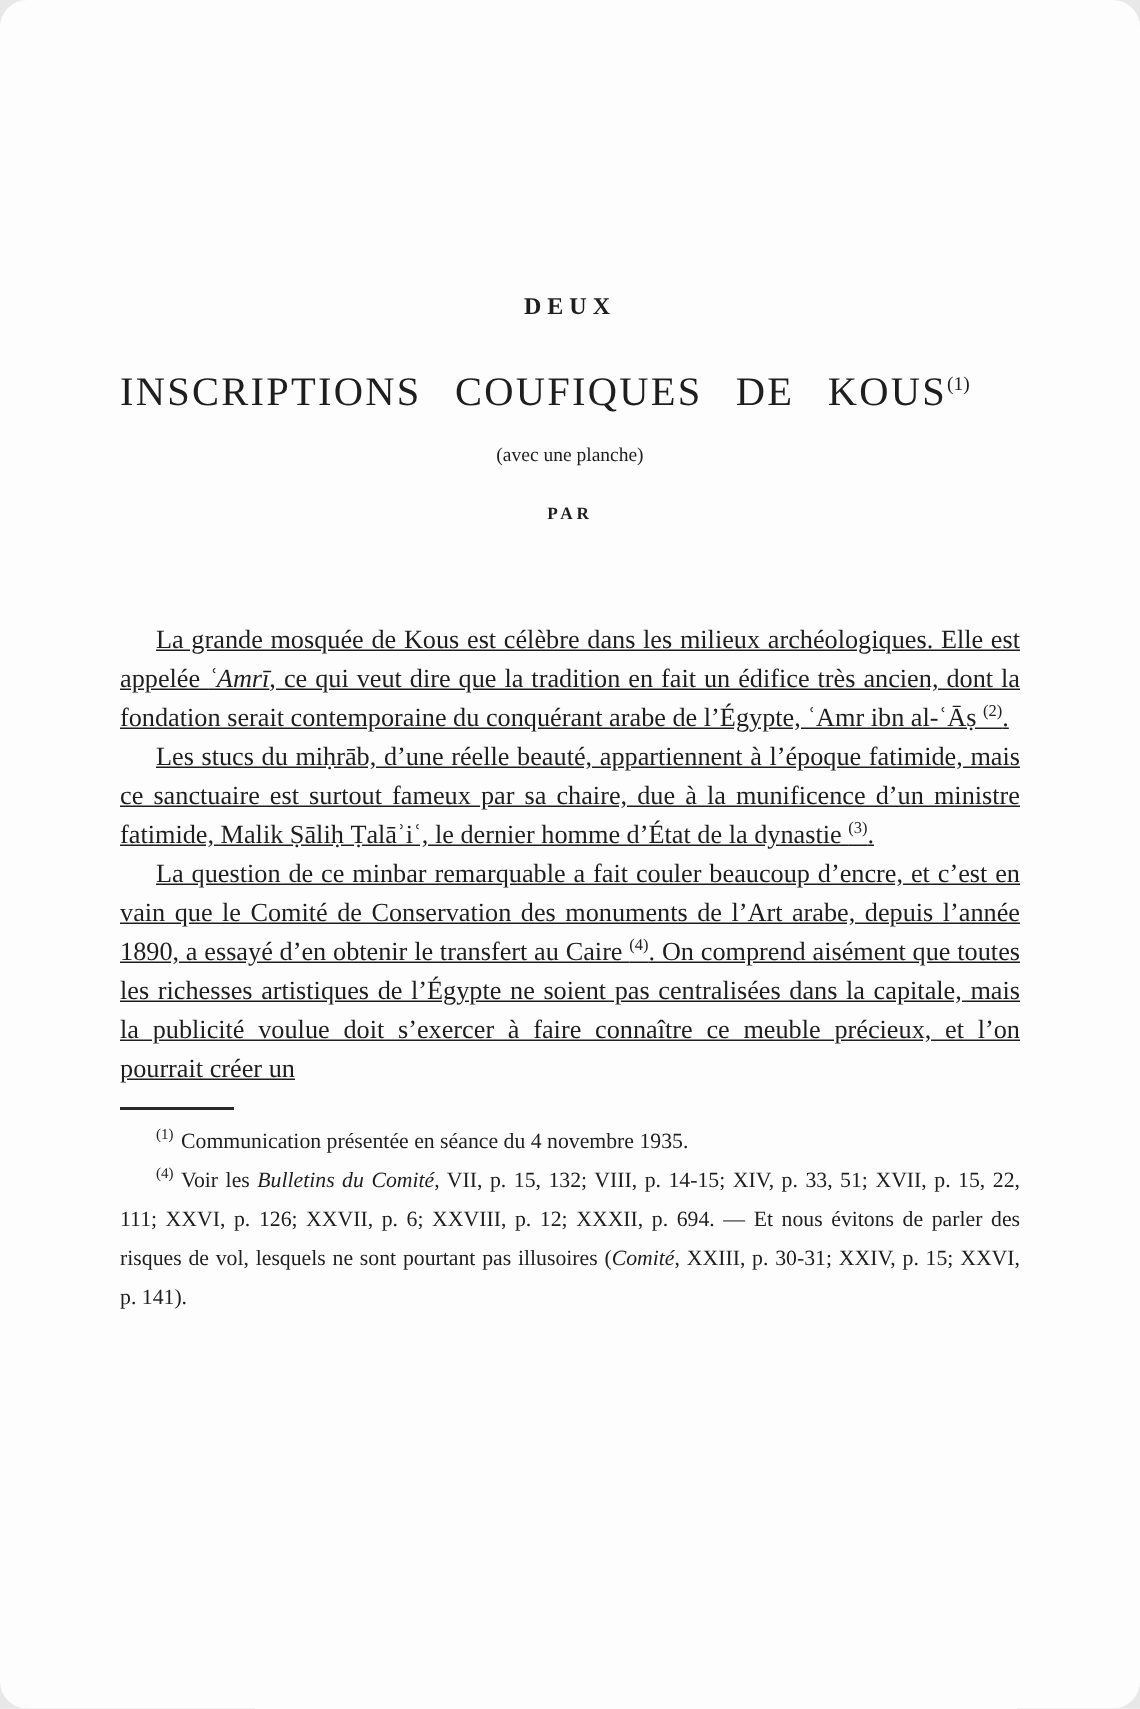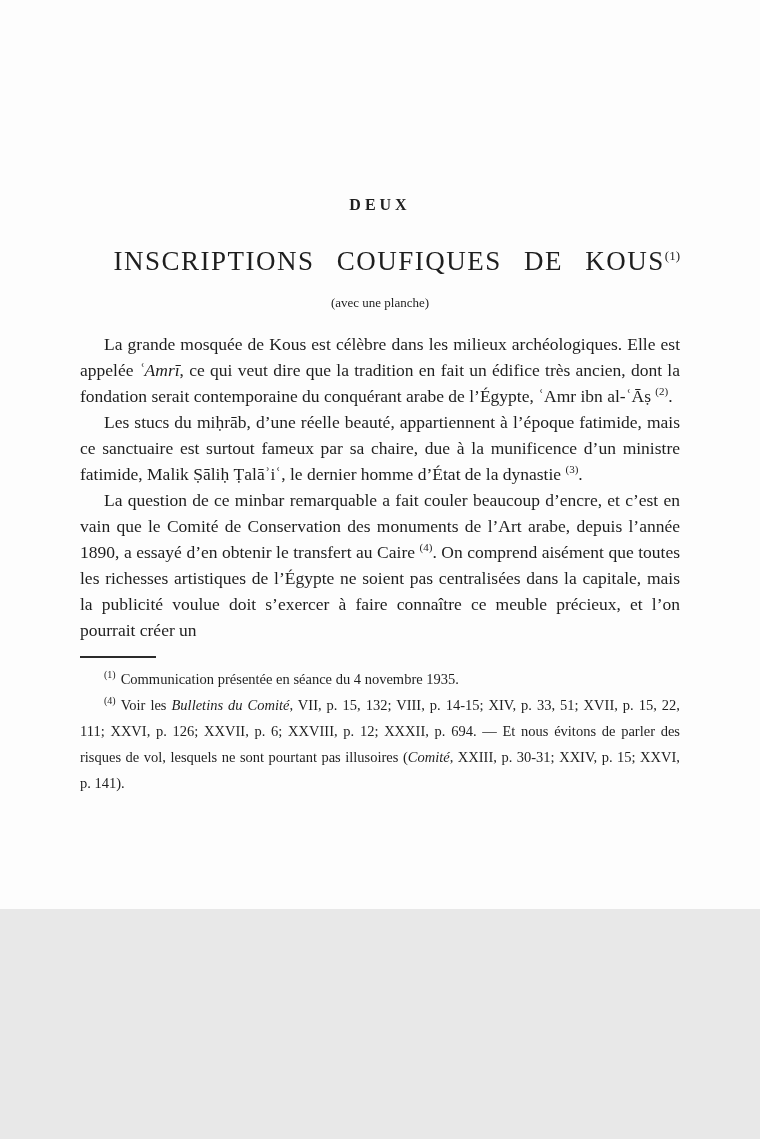--- a/index.html
+++ b/index.html
@@ -1,42 +1,43 @@
 <!DOCTYPE html>
 <html lang="fr"><head>
 <meta charset="utf-8">
 <style>
   html,body { margin:0; padding:0; background:#e8e8e8; }
   .page {
     position:relative;
-    width:760px; height:909px;
+    width:760px; height:1139px;
     margin:0 auto;
     background:#fdfdfd;
     color:#1e1e1e;
     font-family:"Liberation Serif","DejaVu Serif",serif;
     overflow:hidden;
+    border-radius:18px;
   }
   .content { position:absolute; left:80px; top:0; width:600px; }
 
   .pretitle {
     margin:196px 0 0 0; text-align:center;
     font-size:16px; font-weight:bold; letter-spacing:4px;
   }
   .title {
-    margin:30px 0 0 0; text-align:right;
+    margin:30px 0 0 0; text-align:left;
     font-size:27px; font-weight:normal;
     letter-spacing:1.5px; word-spacing:14px;
     line-height:34px;
   }
   .title sup { font-size:13px; letter-spacing:0; word-spacing:normal; vertical-align:super; }
   .subtitle { margin:17px 0 0 0; text-align:center; font-size:13px; }
   .byline   { margin:26px 0 0 0; text-align:center; font-size:11.5px; font-weight:bold; letter-spacing:2.5px; }
   .author   { margin:20px 0 0 0; text-align:center; font-size:17px; font-weight:bold; letter-spacing:2px; word-spacing:8px; }
 
-  .body { margin-top:20px; font-size:17.5px; line-height:26px; text-align:justify; }
+  .body { margin-top:64px; font-size:17.5px; line-height:26px; text-align:justify;text-decoration:underline; }
   .body p.para { margin:0; text-indent:24px; }
   .it { font-style:italic; }
   sup { font-size:62%; line-height:0; }
   .para sup { font-size:11px; }
 
   .fn-rule {
     width:76px; height:0; border:none;
     border-top:2px solid #2a2a2a;
     margin:13px 0 0 0;
   }
@@ -49,20 +50,21 @@
 
 <div class="page">
   <div class="content">
 
     <p class="pretitle">DEUX</p>
 
     <h1 class="title"><span>INSCRIPTIONS COUFIQUES DE KOUS</span><sup>(1)</sup></h1>
 
     <p class="subtitle">(avec une planche)</p>
 
+    <p class="byline">PAR</p>
 
 
     <div class="body">
         <p class="para"><span>La grande mosquée de Kous est célèbre dans les milieux archéologiques. Elle est appelée </span><span class="it">ʿAmrī</span><span>, ce qui veut dire que la tradition en fait un édifice très ancien, dont la fondation serait contemporaine du conquérant arabe de l’Égypte, ʿAmr ibn al-ʿĀṣ </span><sup>(2)</sup><span>.</span></p>
         <p class="para"><span>Les stucs du miḥrāb, d’une réelle beauté, appartiennent à l’époque fatimide, mais ce sanctuaire est surtout fameux par sa chaire, due à la munificence d’un ministre fatimide, Malik Ṣāliḥ Ṭalāʾiʿ, le dernier homme d’État de la dynastie </span><sup>(3)</sup><span>.</span></p>
         <p class="para"><span>La question de ce minbar remarquable a fait couler beaucoup d’encre, et c’est en vain que le Comité de Conservation des monuments de l’Art arabe, depuis l’année 1890, a essayé d’en obtenir le transfert au Caire </span><sup>(4)</sup><span>. On comprend aisément que toutes les richesses artistiques de l’Égypte ne soient pas centralisées dans la capitale, mais la publicité voulue doit s’exercer à faire connaître ce meuble précieux, et l’on pourrait créer un</span></p>
       </div>
 
     <hr class="fn-rule">
 

